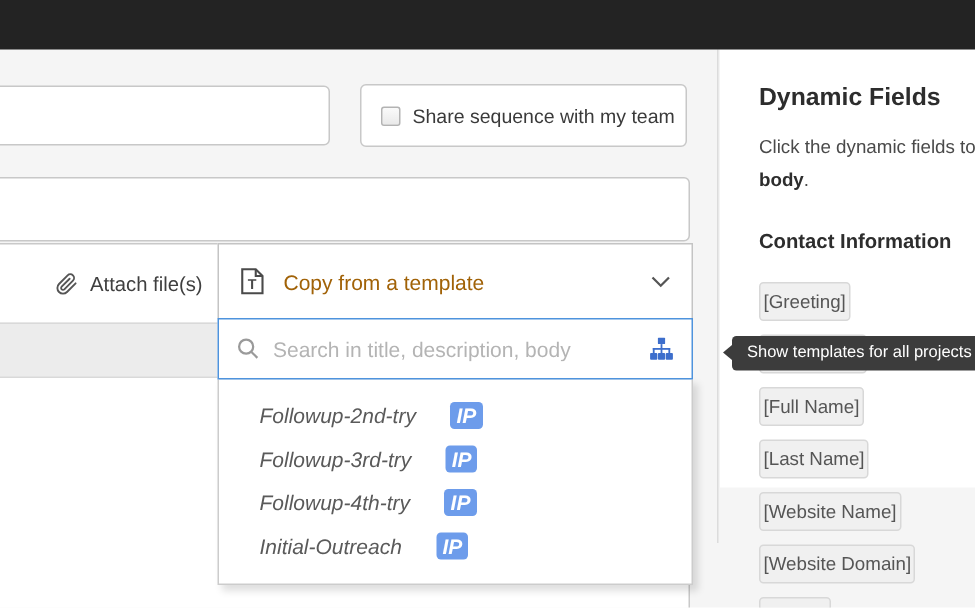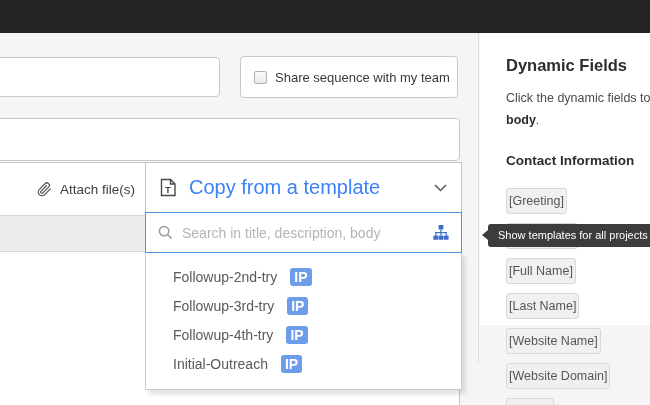--- a/index.html
+++ b/index.html
@@ -43,40 +43,40 @@
   .attach-row { height:52px; display:flex; align-items:center; padding-left:56px; }
   .attach-btn { display:flex; align-items:flex-end; gap:8px; cursor:pointer; }
   .attach-btn span { font-size:13.5px; color:#3f3f3f; }
   .format-strip { height:37px; background:#ececec; border-top:1px solid #d9d9d9; border-bottom:1px solid #d9d9d9; }
 
   .panel { position:absolute; left:145px; top:129px; width:317px; z-index:5; }
   .trigger {
     height:51px; background:#fff; border:1px solid #c4c4c4;
     display:flex; align-items:center; padding:0 14px; gap:12px; cursor:pointer;
   }
-  .trigger-label { font-size:20px; color:#3b82f6; }
+  .trigger-label { font-size:14px; color:#a16207; }
   .chevron { margin-left:auto; }
   .searchrow {
     position:relative; z-index:2; height:41px; margin-top:-1px;
     background:#fff; border:1px solid #4e93dd;
     display:flex; align-items:center; padding:0 12px; gap:9px;
   }
   .searchrow input {
     flex:1; border:none; outline:none; font-size:14px; color:#555;
     font-family:"Liberation Sans", sans-serif; background:transparent;
   }
   .searchrow input::placeholder { color:#b4b4b4; }
   .sitemap-btn { cursor:pointer; display:flex; align-items:center; }
   .tlist {
     margin-top:-1px; background:#fff; border:1px solid #ccc;
     padding:9px 0 11px; box-shadow:3px 4px 5px rgba(0,0,0,0.13);
   }
   .titem {
-    height:29px; display:flex; align-items:center; gap:13px;
-    padding-left:27px; font-size:14px; color:#5a5a5a; cursor:pointer;
+    height:29px; display:flex; align-items:center; gap:23px;
+    padding-left:27px; font-size:14px; color:#5a5a5a; cursor:pointer;font-style:italic;
   }
   .ip-badge {
     background:#6d9ceb; color:#fff; font-size:14px; font-weight:bold;
     padding:2px 4px; border-radius:3px; line-height:1;
   }
 
   .sidebar { position:absolute; top:33px; left:480px; width:170px; height:292px; background:#fff; }
   .sb-title { position:absolute; left:26px; top:23px; font-size:16.5px; font-weight:bold; color:#2d2d2d; white-space:nowrap; }
   .sb-desc { position:absolute; left:26px; top:54px; font-size:12.5px; color:#4a4a4a; line-height:22px; white-space:nowrap; }
   .sb-desc b { color:#2d2d2d; }

